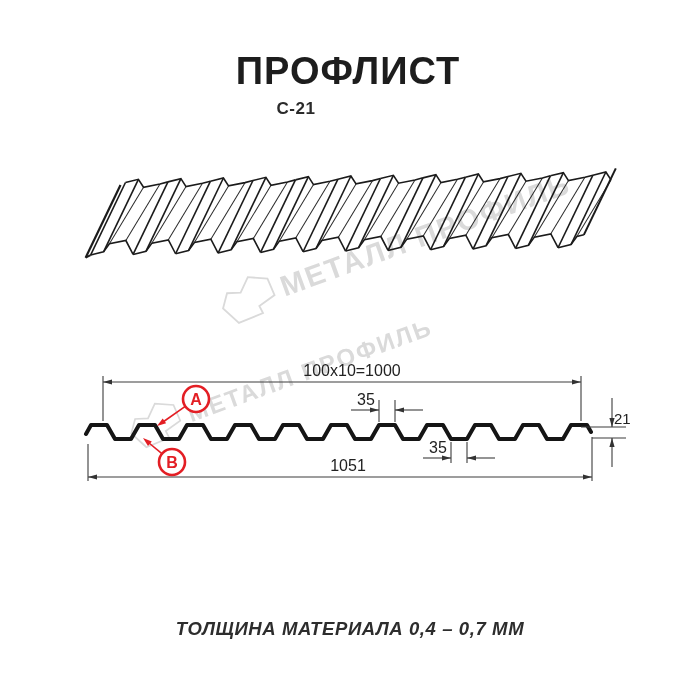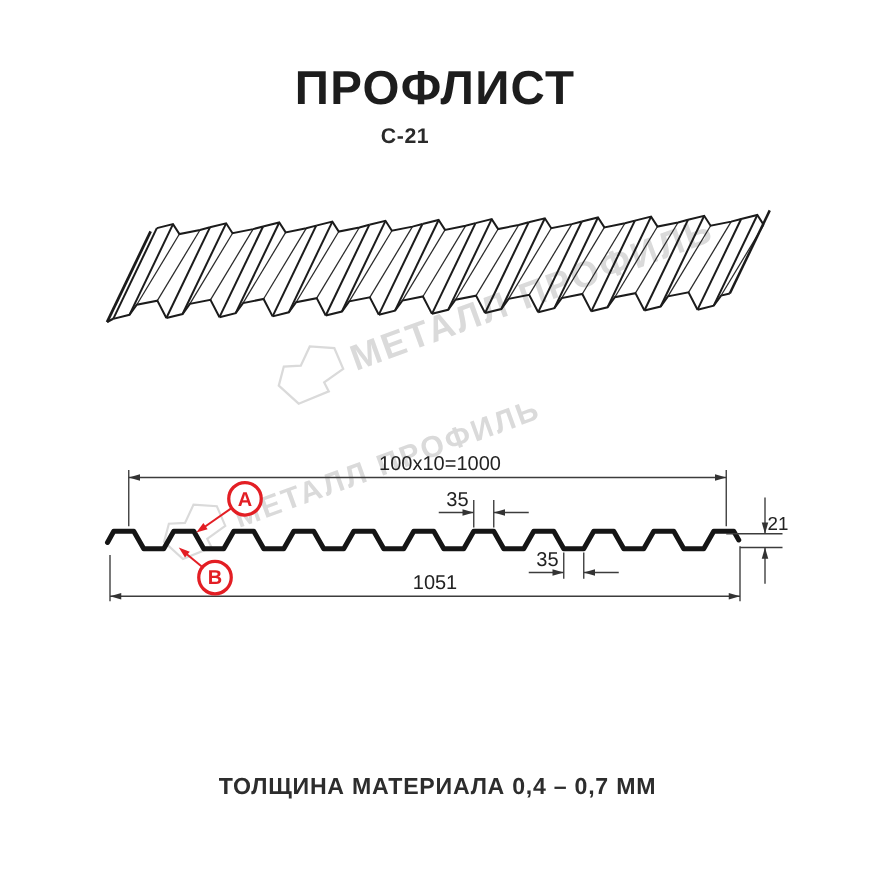--- a/index.html
+++ b/index.html
@@ -1,23 +1,23 @@
 <!DOCTYPE html>
 <html><head>
 <meta charset="utf-8">
 <style>
   html,body{margin:0;padding:0;background:#ffffff;}
   body{width:700px;height:700px;position:relative;overflow:hidden;
        font-family:"Liberation Sans",sans-serif;}
   .page-title{position:absolute;top:50px;left:0;width:696px;text-align:center;
       font-size:38px;font-weight:800;letter-spacing:1px;color:#1d1d1d;}
   .page-subtitle{position:absolute;top:99px;left:0;width:592px;text-align:center;
-      font-size:17px;font-weight:600;letter-spacing:.5px;color:#2a2a2a;margin-left:28px;}
+      font-size:17px;font-weight:600;letter-spacing:.5px;color:#2a2a2a;}
   .footer-note{position:absolute;top:618px;left:0;width:700px;text-align:center;
-      font-size:18.5px;font-weight:600;letter-spacing:.6px;color:#2d2d2d;}
+      font-size:18.5px;font-weight:600;letter-spacing:.6px;color:#2d2d2d;font-style:italic;}
   svg{position:absolute;top:0;left:0;}
   .dim-text{font-family:"Liberation Sans",sans-serif;font-size:16px;fill:#222;}
   .dim-text-small{font-family:"Liberation Sans",sans-serif;font-size:15px;fill:#222;}
   .wm-text{font-family:"Liberation Sans",sans-serif;font-weight:bold;fill:#dadada;}
   .marker-letter{font-family:"Liberation Sans",sans-serif;font-size:16px;font-weight:bold;fill:#e31e24;text-anchor:middle;}
 </style>
 </head>
 <body>
 
 <div class="page-title">ПРОФЛИСТ</div>

